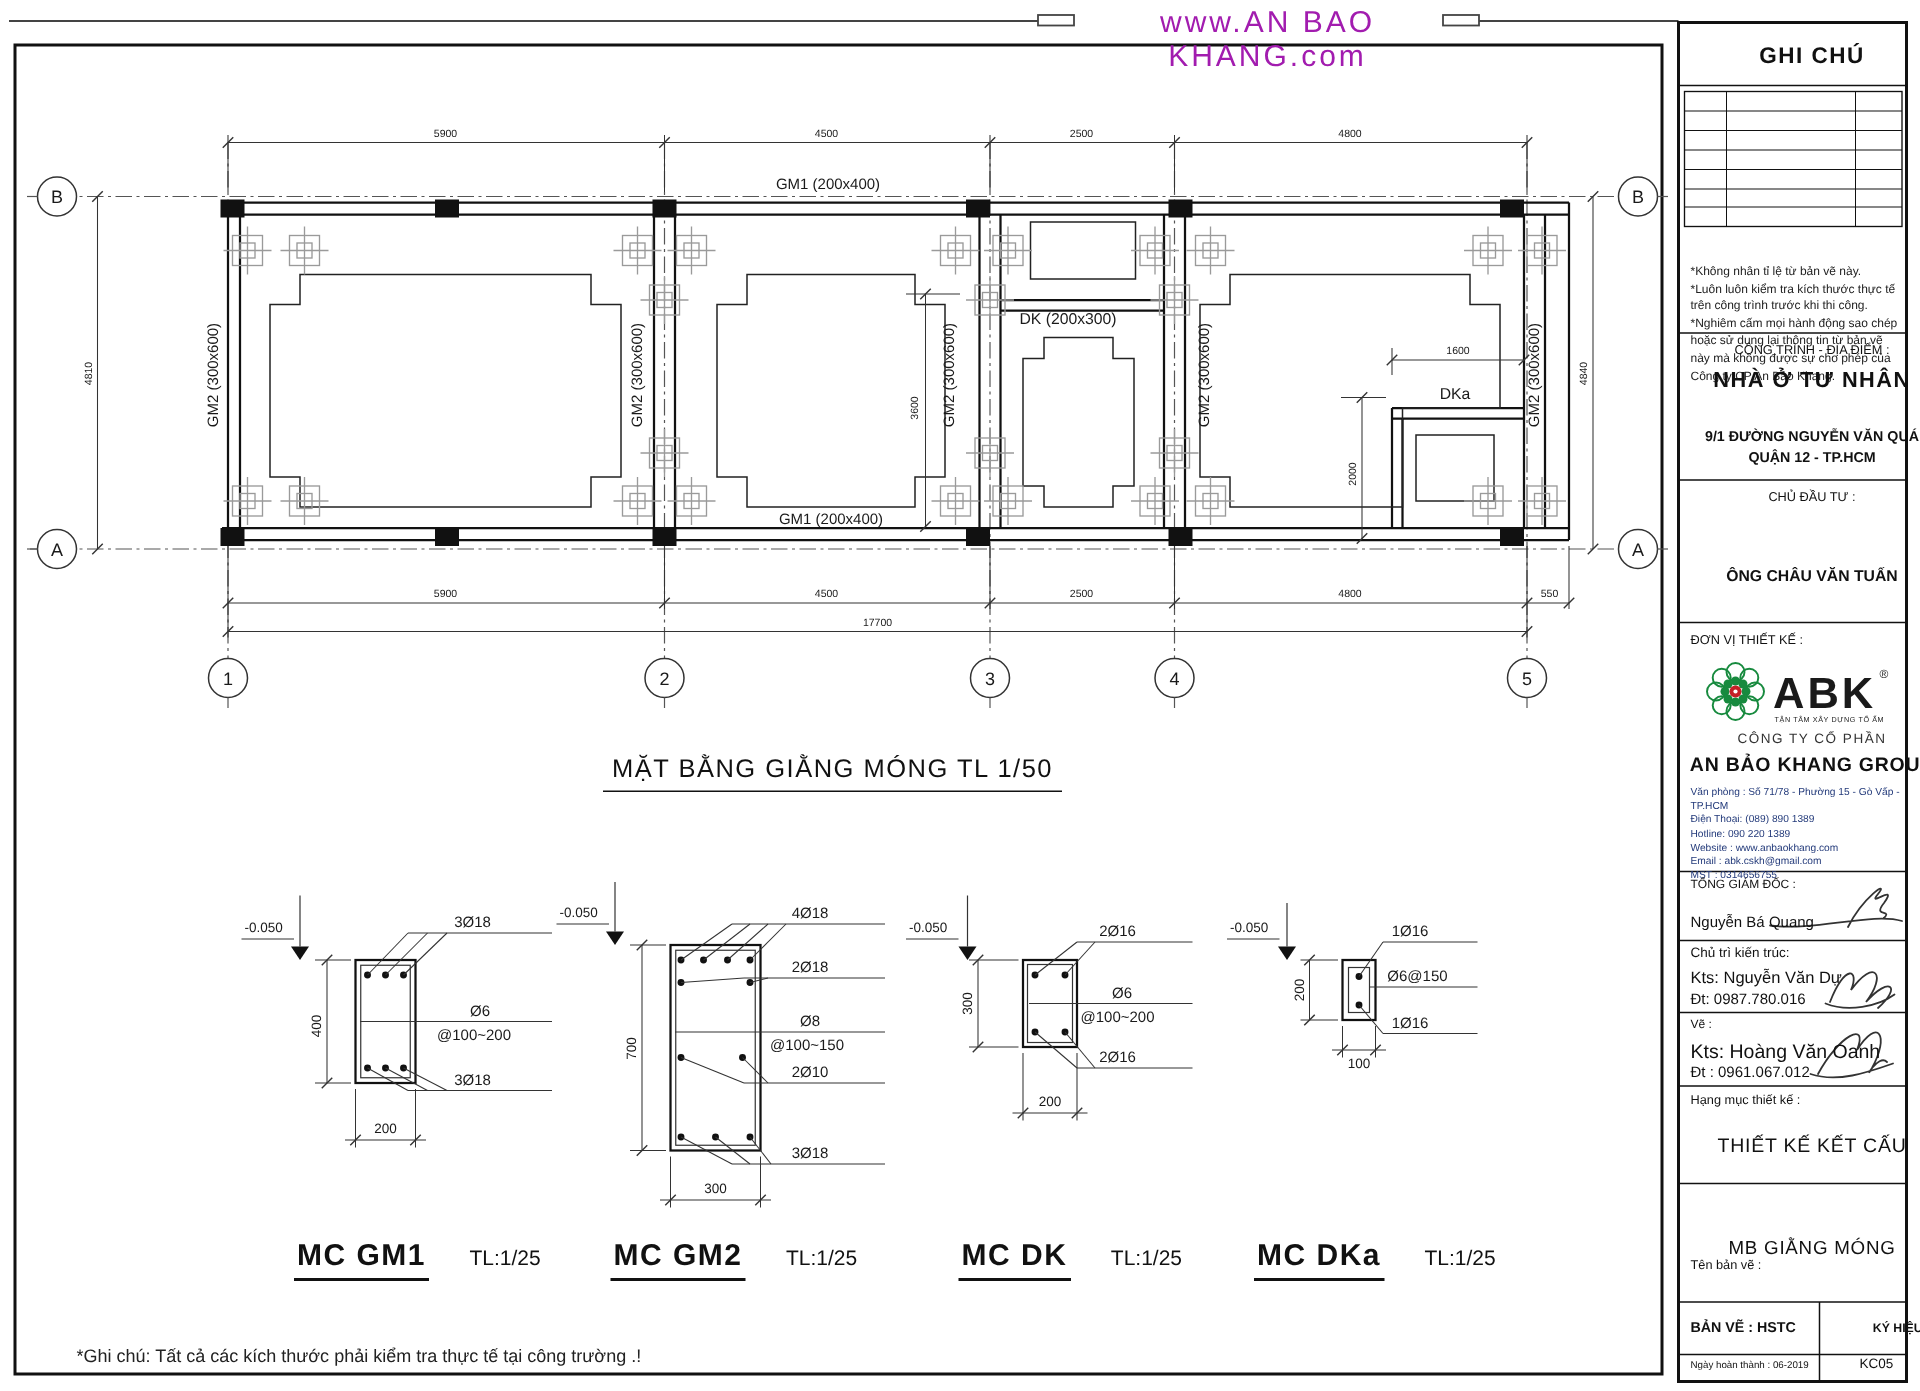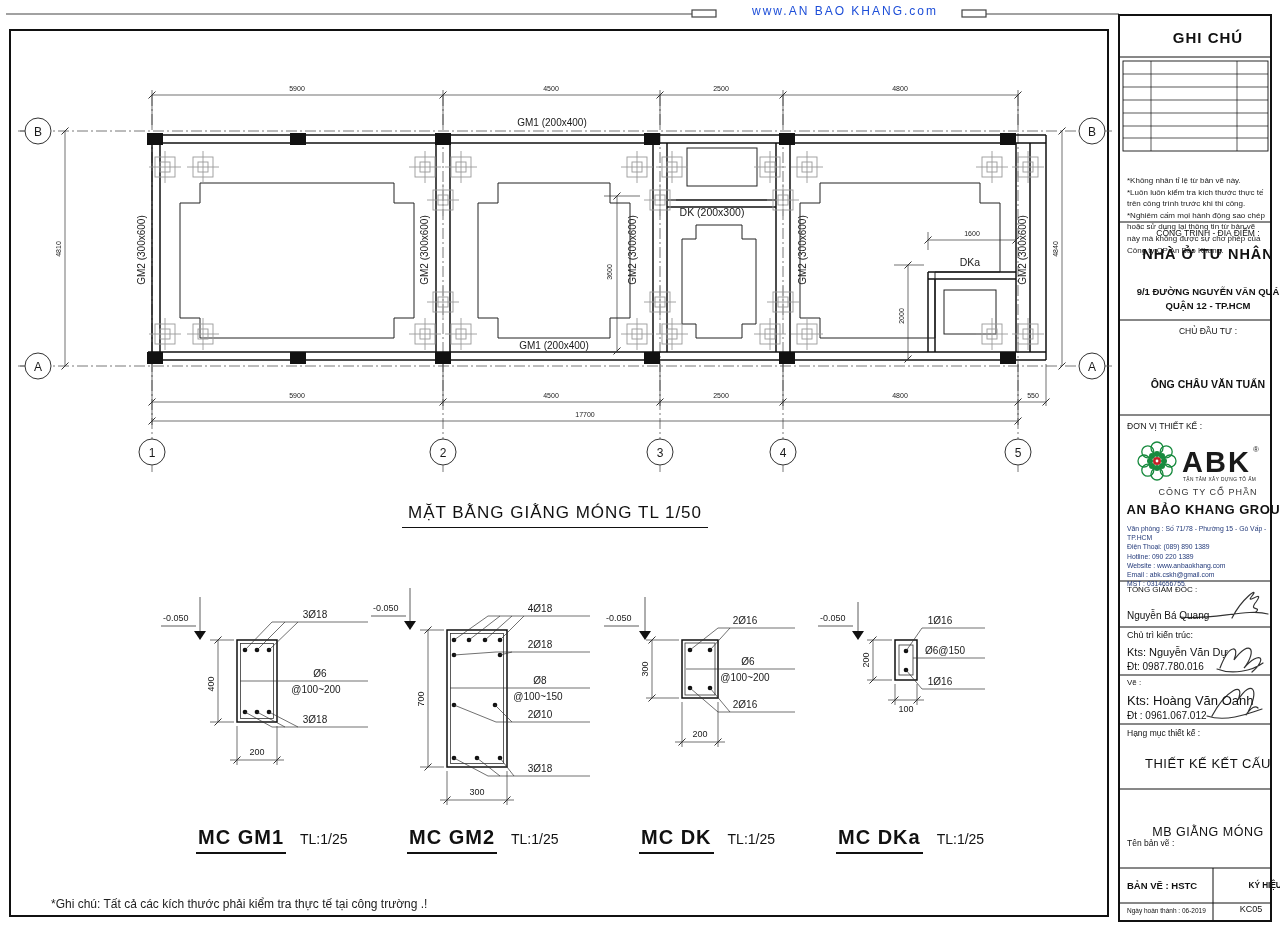--- a/index.html
+++ b/index.html
@@ -5,27 +5,27 @@
   html,body{margin:0;padding:0;background:#fff;}
   body{width:1280px;height:927px;position:relative;font-family:"Liberation Sans","DejaVu Sans",sans-serif;color:#111;overflow:hidden;}
   svg{position:absolute;left:0;top:0;}
   svg text{font-family:"Liberation Sans","DejaVu Sans",sans-serif;fill:#1a1a1a;}
   .abs{position:absolute;}
   
   .tb{position:absolute;left:1119px;top:15px;width:152px;height:906px;}
   .tb .c{position:absolute;left:0;width:178px;text-align:center;}
   .tb .l{position:absolute;left:8px;right:4px;text-align:left;}
   .note-block{font-size:8px;line-height:1.45;color:#222;}
-  .sec-title{position:absolute;display:flex;align-items:baseline;gap:14px;}
+  .sec-title{position:absolute;display:flex;align-items:baseline;gap:27px;}
   .sec-title .nm{font-size:20px;font-weight:bold;border-bottom:2px solid #111;padding:0 2px 3px 2px;letter-spacing:1px;}
   .sec-title .sc{font-size:14px;}
   .plan-title{position:absolute;left:0;top:503px;width:1110px;text-align:center;}
   .plan-title span{display:inline-block;font-size:17px;font-weight:normal;letter-spacing:1px;border-bottom:1.5px solid #111;padding:0 6px 4px 6px;}
   .footnote{position:absolute;left:22px;top:897px;font-size:12px;color:#222;margin-left:29px;}
-  .topurl{position:absolute;left:722px;top:4px;width:246px;text-align:center;font-size:12px;letter-spacing:2px;color:#1d4ed8;}
+  .topurl{position:absolute;left:722px;top:4px;width:246px;text-align:center;font-size:20px;letter-spacing:2px;color:#a21caf;}
 </style>
 </head>
 <body>
 
 <svg width="1280" height="927" viewBox="0 0 1280 927">
   <defs>
     <g id="pcap" stroke="#9a9a9a" stroke-width="0.9" fill="none">
       <rect x="-10" y="-10" width="20" height="20"></rect>
       <rect x="-5" y="-5" width="10" height="10"></rect>
       <line x1="-16" y1="0" x2="16" y2="0"></line>

